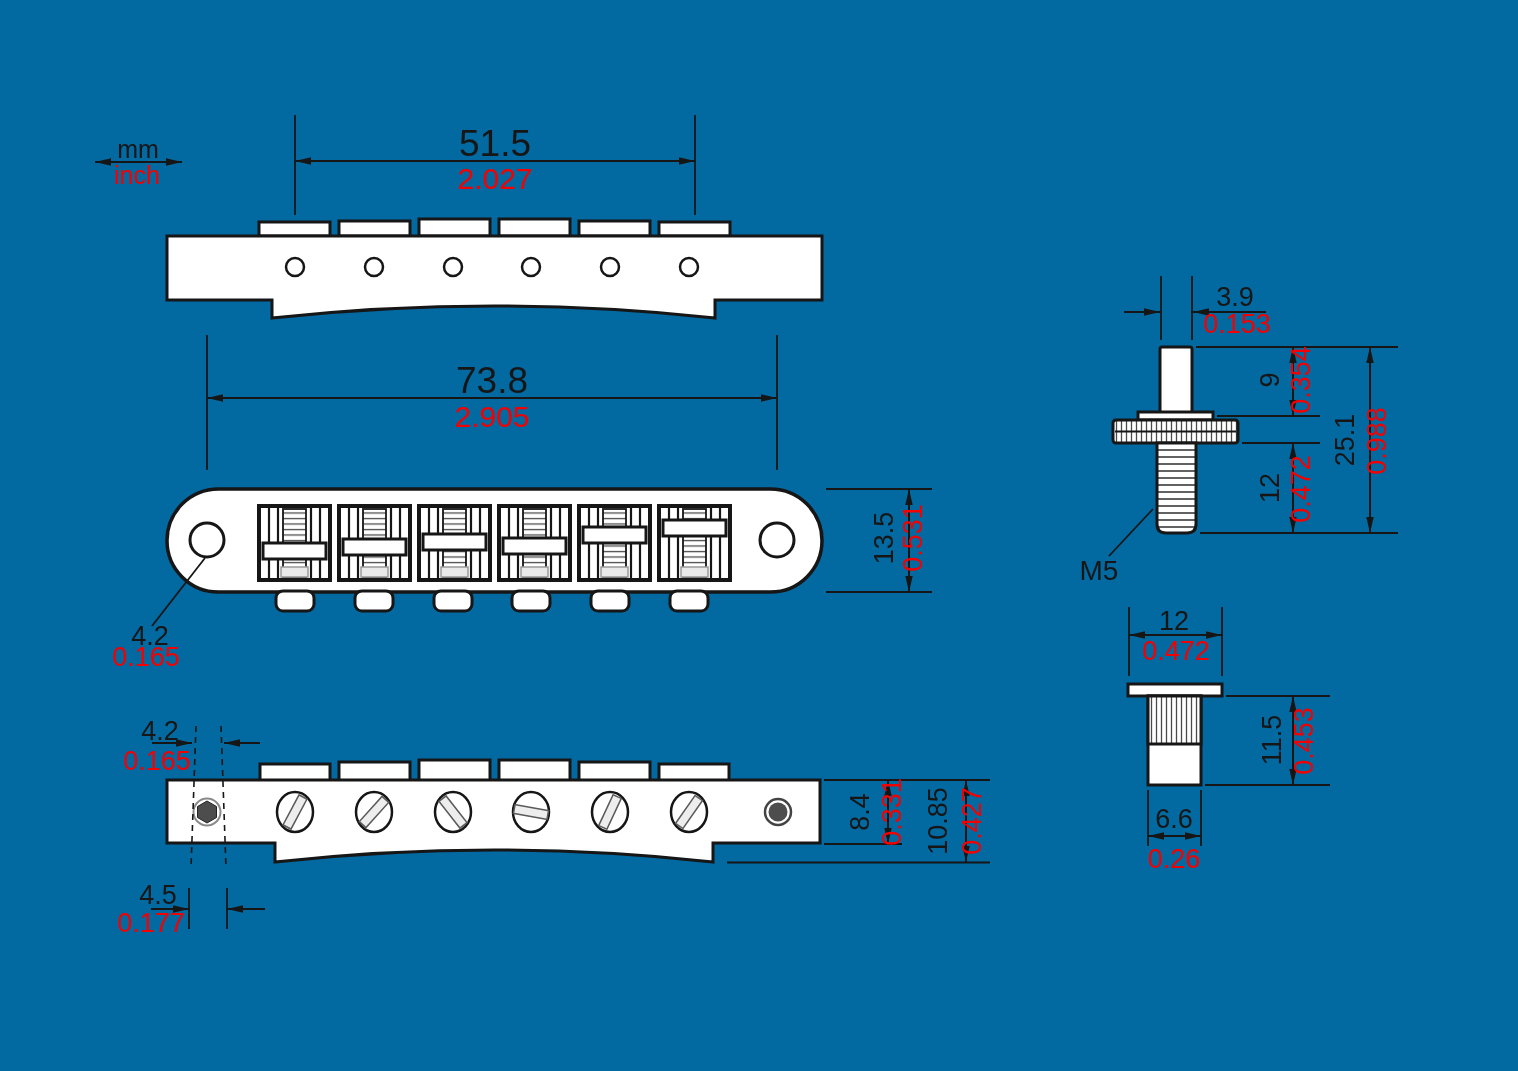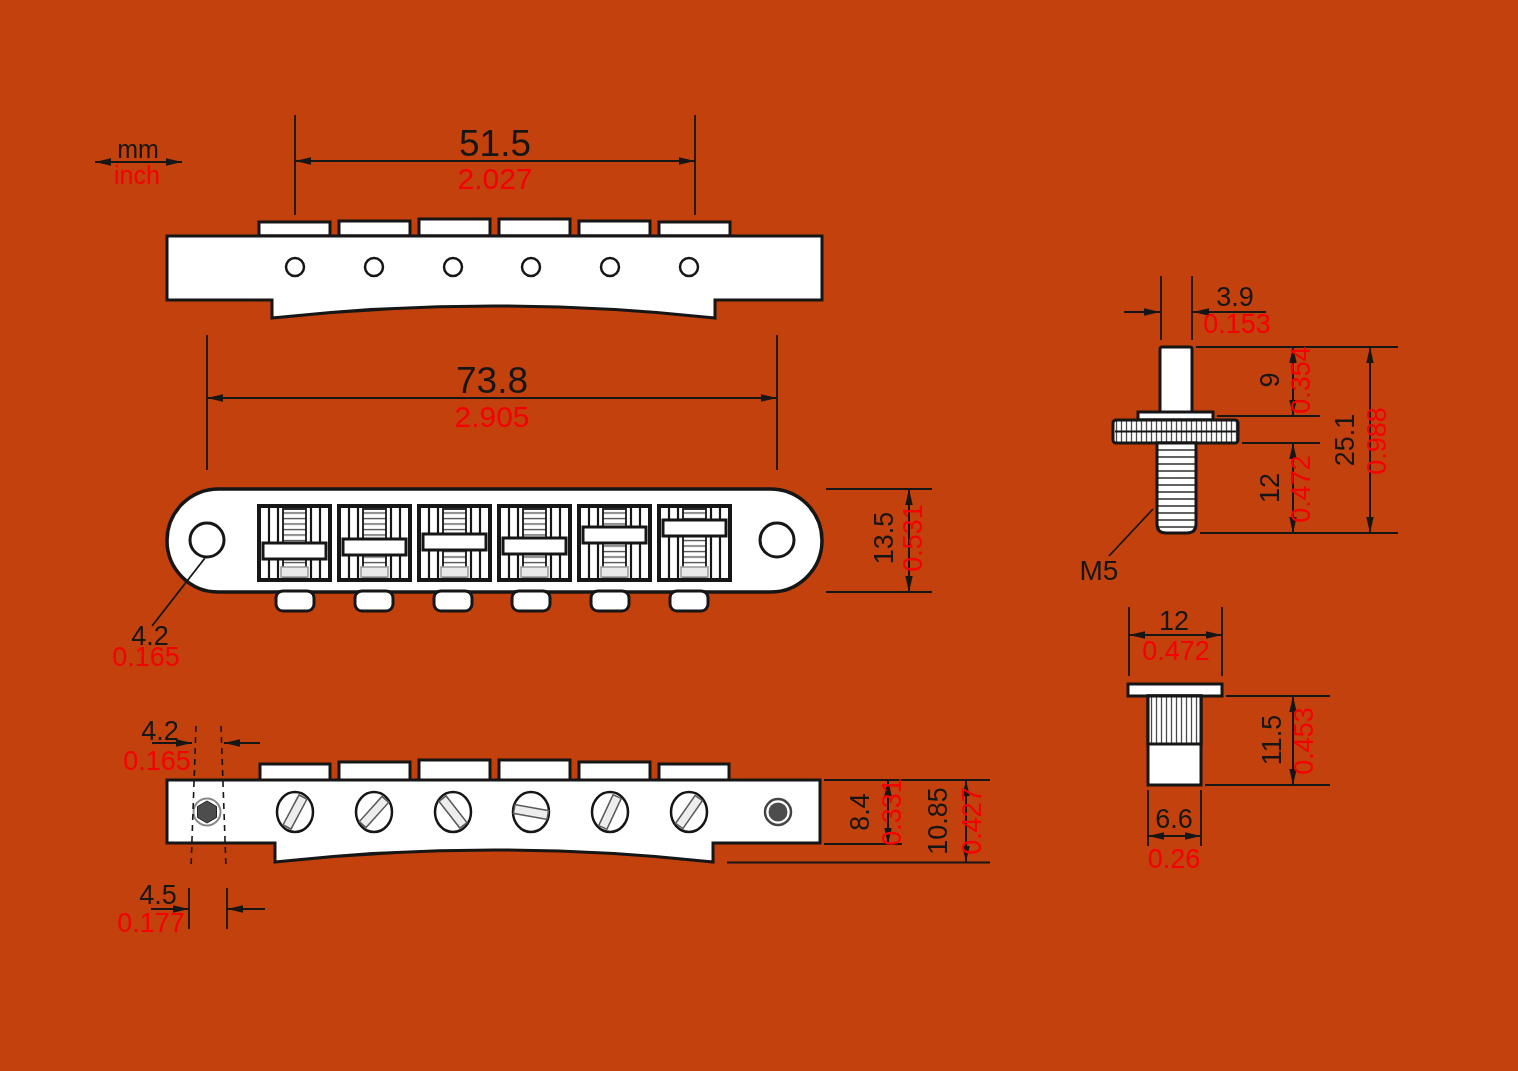--- a/index.html
+++ b/index.html
@@ -1,17 +1,17 @@
 <!DOCTYPE html>
 <html style="--line: #161616; --red: #f50000; --metal_dark: #4d4d4d; --metal_light: #ededed;"><head>
 <meta charset="utf-8">
 <style>
   :root { --line:#161616; --red:#f50000; }
   html,body{margin:0;padding:0;background:#fff;}
-  .stage{position:relative;width:1518px;height:1071px;background:#c2410c;overflow:hidden;
+  .stage{position:relative;width:1518px;height:1071px;background:#0369a1;overflow:hidden;
          font-family:"Liberation Sans", sans-serif;}
   svg{display:block}
   text{fill:var(--line);font-family:"Liberation Sans", sans-serif;}
   text.red{fill:var(--red);}
   .t37{font-size:37px;} .t30{font-size:30px;} .t27{font-size:27px;} .t25{font-size:25px;} .t28{font-size:28px;}
   .mid{text-anchor:middle;}
   .o{fill:#fff;stroke:var(--line);stroke-width:3;}
   .o35{fill:#fff;stroke:var(--line);stroke-width:3.5;}
   .sf{fill:#fff;stroke:var(--line);stroke-width:4;}
   .thin{fill:none;stroke:var(--line);stroke-width:2.2;}

